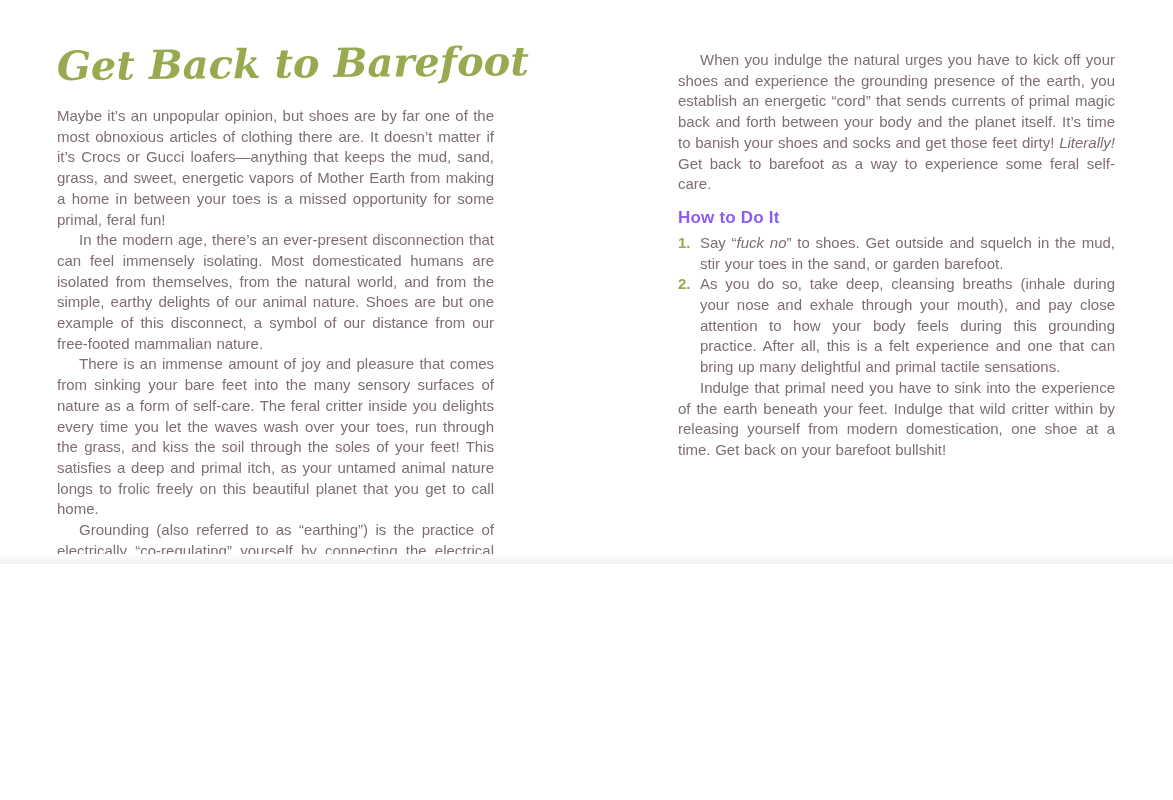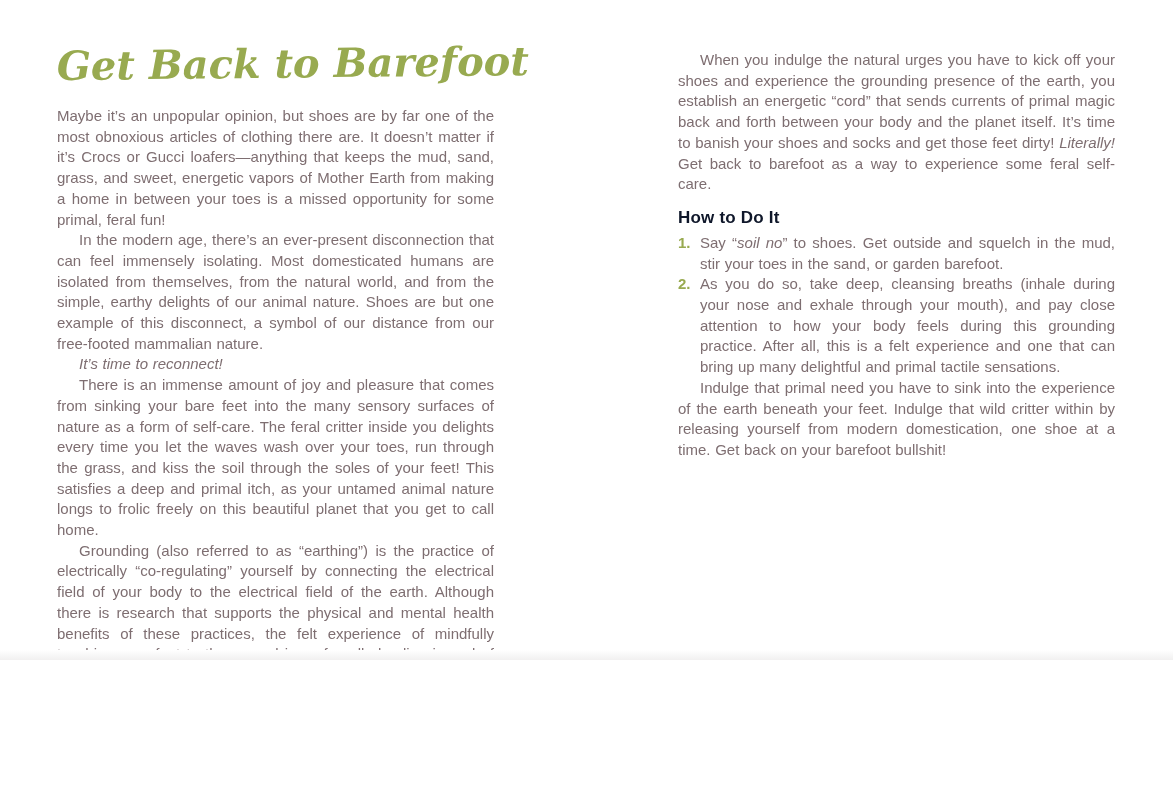--- a/index.html
+++ b/index.html
@@ -3,21 +3,21 @@
 <meta charset="utf-8">
 <style>
   html, body {
     margin: 0;
     padding: 0;
     background: #ffffff;
   }
   .spread {
     position: relative;
     width: 1173px;
-    height: 660px;
+    height: 564px;
     background: #ffffff;
     overflow: hidden;
     font-family: "Liberation Sans", "DejaVu Sans", sans-serif;
     color: #7e6e71;
   }
   .page {
     position: absolute;
     width: 437px;
   }
   .page-left  { left: 57px;  top: 44px; }
@@ -46,21 +46,21 @@
     -webkit-hyphens: auto;
     word-spacing: 0.5px;
   }
   p.indent { text-indent: 22px; }
   .i, p.italic { font-style: italic; }
 
   .section-heading {
     margin: 13px 0 5px 0;
     font-size: 17px;
     font-weight: bold;
-    color: #0f172a;
+    color: #8b5cf6;
     letter-spacing: 0.2px;
   }
 
   .howto { margin: 0; padding: 0; list-style: none; }
   .howto-item {
     position: relative;
     padding-left: 22px;
     font-size: 15px;
     line-height: 20.7px;
     text-align: justify;
@@ -108,35 +108,34 @@
 
 <div class="spread">
 
   <div class="page page-left">
     <h1 class="chapter-title">Get Back to Barefoot</h1>
 
     <p>Maybe it’s an unpopular opinion, but shoes are by far one of the most obnoxious articles of clothing there are. It doesn’t matter if it’s Crocs or Gucci loafers—anything that keeps the mud, sand, grass, and sweet, energetic vapors of Mother Earth from making a home in between your toes is a missed opportunity for some primal, feral fun!</p>
 
     <p class="indent">In the modern age, there’s an ever-present disconnection that can feel immensely isolating. Most domesticated humans are isolated from themselves, from the natural world, and from the simple, earthy delights of our animal nature. Shoes are but one example of this disconnect, a symbol of our distance from our free-footed mammalian nature.</p>
 
-    <p class="indent italic">It’s time to reconnect!</p>
 
     <p class="indent">There is an immense amount of joy and pleasure that comes from sinking your bare feet into the many sensory surfaces of nature as a form of self-care. The feral critter inside you delights every time you let the waves wash over your toes, run through the grass, and kiss the soil through the soles of your feet! This satisfies a deep and primal itch, as your untamed animal nature longs to frolic freely on this beautiful planet that you get to call home.</p>
 
     <p class="indent"><span>Grounding (also referred to as “earthing”) is the practice of electrically “co-regulating” yourself by connecting the electrical field of your body to the electrical field of the earth. Although there is research that supports the physical and mental health benefits of these practices, the felt experience of mindfully touching your feet to the ground is profoundly healing in and of itself. Essentially, those who try it, </span><span class="i">get it</span><span>.</span></p>
   </div>
 
   <div class="page page-right">
     <p class="indent"><span>When you indulge the natural urges you have to kick off your shoes and experience the grounding presence of the earth, you establish an energetic “cord” that sends currents of primal magic back and forth between your body and the planet itself. It’s time to banish your shoes and socks and get those feet dirty! </span><span class="i">Literally!</span><span> Get back to barefoot as a way to experience some feral self-care.</span></p>
 
     <h2 class="section-heading">How to Do It</h2>
 
     <div class="howto">
       <div class="howto-item">
-        <span class="howto-num">1.</span><span>Say “</span><span class="i">soil no</span><span>” to shoes. Get outside and squelch in the mud, stir your toes in the sand, or garden barefoot.</span>
+        <span class="howto-num">1.</span><span>Say “</span><span class="i">fuck no</span><span>” to shoes. Get outside and squelch in the mud, stir your toes in the sand, or garden barefoot.</span>
       </div>
       <div class="howto-item">
         <span class="howto-num">2.</span><span>As you do so, take deep, cleansing breaths (inhale during your nose and exhale through your mouth), and pay close attention to how your body feels during this grounding practice. After all, this is a felt experience and one that can bring up many delightful and primal tactile sensations.</span>
       </div>
     </div>
 
 
     <p class="indent">Indulge that primal need you have to sink into the experience of the earth beneath your feet. Indulge that wild critter within by releasing yourself from modern domestication, one shoe at a time. Get back on your barefoot bullshit!</p>
   </div>
 

